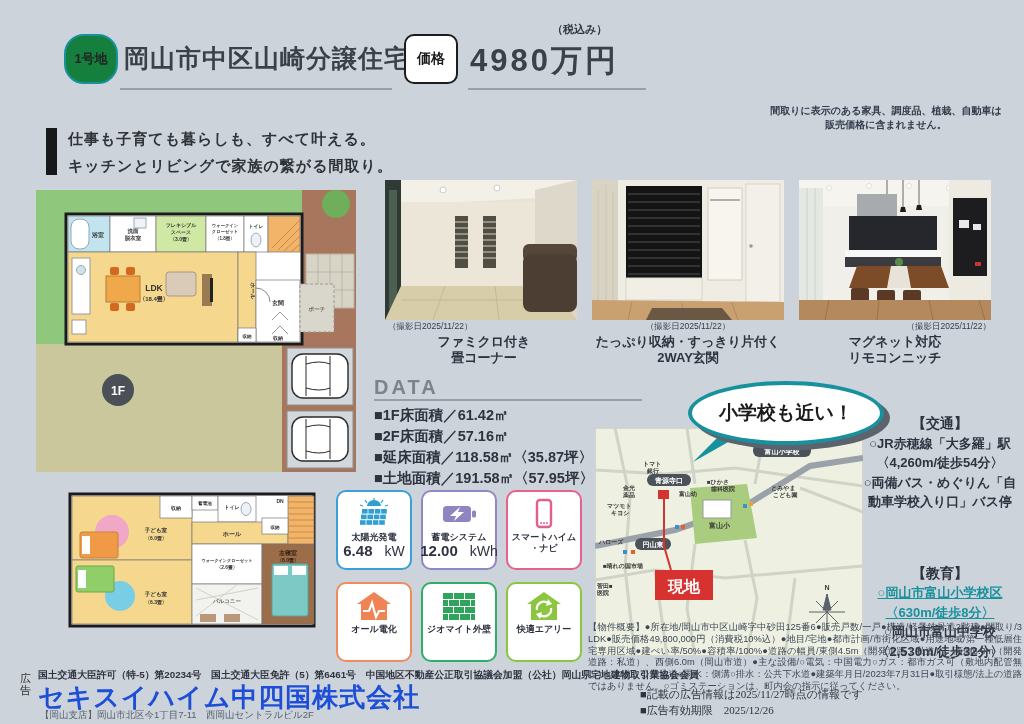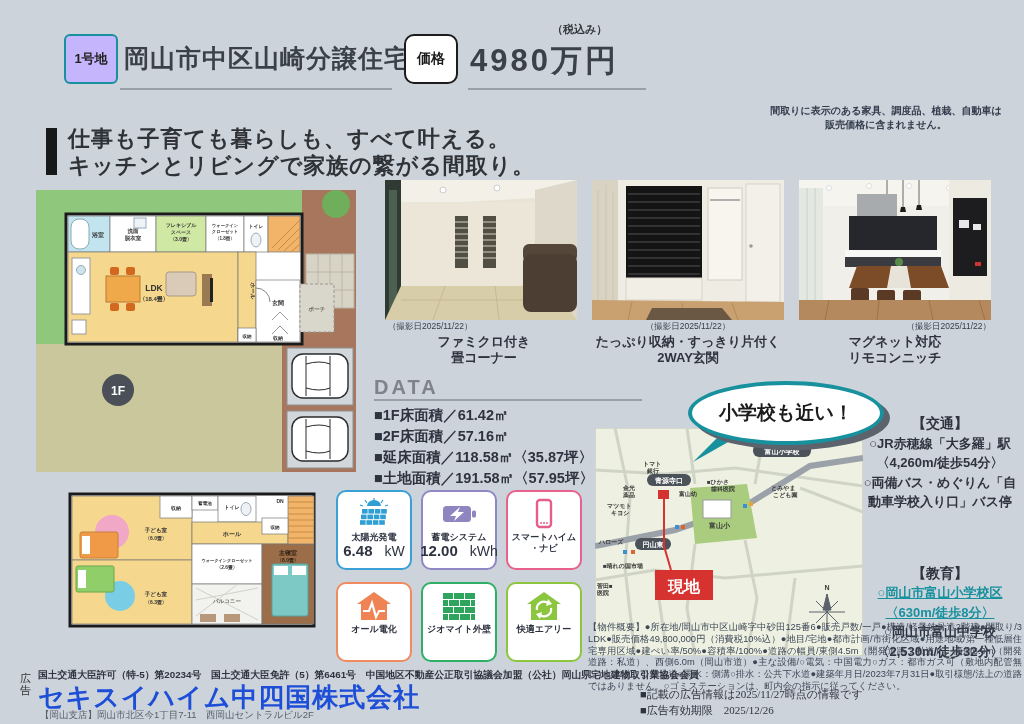--- a/index.html
+++ b/index.html
@@ -1,34 +1,34 @@
 <!DOCTYPE html>
 <html><head>
 <meta charset="utf-8">
 <style>
   html,body{margin:0;padding:0;}
   .page{position:relative;width:1024px;height:724px;background:#cdd3da;overflow:hidden;
         font-family:"Liberation Sans","DejaVu Sans",sans-serif;color:#2e3340;}
   .abs{position:absolute;}
   
-  .lot-badge{left:64px;top:34px;width:50px;height:46px;background:#c4b5fd;border:2.5px solid #18919e;
-     border-radius:6px;display:flex;align-items:center;justify-content:center;font-size:13px;font-weight:bold;color:#222;text-align:right;}
+  .lot-badge{left:64px;top:34px;width:50px;height:46px;background:#15803d;border:2.5px solid #18919e;
+     border-radius:20px;display:flex;align-items:center;justify-content:center;font-size:13px;font-weight:bold;color:#222;text-align:right;}
   .main-title{left:124px;top:42px;font-size:25px;font-weight:bold;color:#3b4149;letter-spacing:1px;}
   .rule{height:1.5px;background:#9aa0a8;}
   .title-rule{left:120px;top:88px;width:272px;}
   .price-badge{left:404px;top:34px;width:50px;height:46px;background:#fff;border:2.5px solid #1c1c1c;
      border-radius:10px;display:flex;align-items:center;justify-content:center;font-size:14px;font-weight:bold;color:#1c1c1c;}
   .tax-note{left:552px;top:22px;font-size:11px;font-weight:bold;color:#33383f;}
   .price{left:470px;top:40px;font-size:31px;font-weight:bold;color:#3b4149;letter-spacing:3px;}
   .price-rule{left:468px;top:88px;width:178px;}
   .disclaimer{left:762px;top:104px;width:248px;font-size:10px;font-weight:bold;color:#333d4d;
      text-align:center;line-height:14px;}
   
   .tag-bar{left:46px;top:128px;width:11px;height:47px;background:#16181a;}
-  .tagline{left:68px;top:125px;font-size:22px;font-weight:bold;color:#2f3338;line-height:27px;letter-spacing:1px;}
+  .tagline{left:68px;top:125px;font-size:15px;font-weight:bold;color:#2f3338;line-height:27px;letter-spacing:1px;}
   
   .photo{top:180px;width:192px;height:140px;}
   .caption{top:321px;width:192px;font-size:8.5px;color:#333d4d;}
   .cap-lines{margin-top:1px;text-align:center;font-size:13px;font-weight:bold;color:#2e3340;line-height:16px;}
   
   .data-title{left:374px;top:376px;font-size:20px;font-weight:bold;color:#7d828c;letter-spacing:3px;}
   .data-rule{left:374px;top:399px;width:268px;}
   .data-items{left:374px;top:405px;font-size:14.5px;font-weight:bold;color:#2e3340;line-height:21px;}
   
   .features{left:336px;top:490px;width:254px;display:grid;grid-template-columns:repeat(3,76px);

